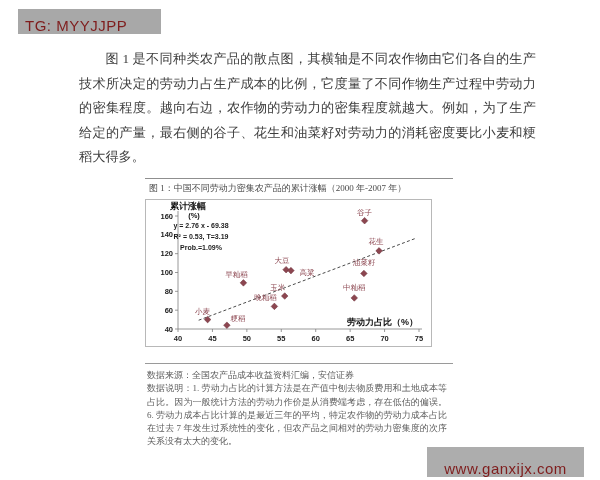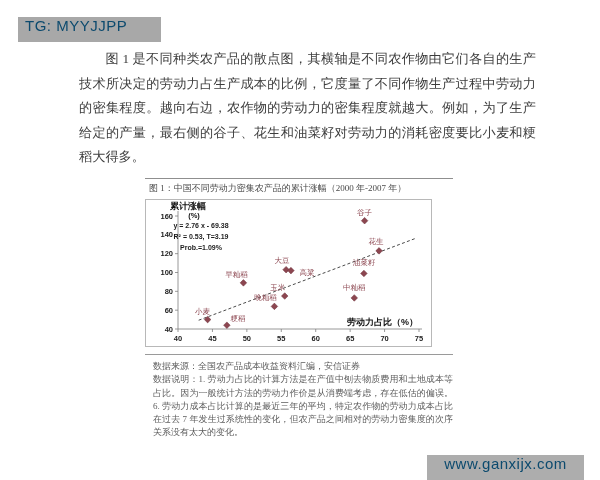--- a/index.html
+++ b/index.html
@@ -1,31 +1,31 @@
 <!DOCTYPE html>
 <html><head>
 <meta charset="utf-8">
 <style>
   html,body{margin:0;padding:0;background:#f5f5f5;}
   .page{position:relative;width:600px;height:480px;background:#ffffff;overflow:hidden;
         font-family:"Liberation Serif", serif;}
-  .banner{position:absolute;background:#a8a8a8;color:#0c4a6e;
+  .banner{position:absolute;background:#a8a8a8;color:#7f1d1d;
           font-family:"Liberation Sans", sans-serif;font-size:15px;
-          display:flex;align-items:flex-start;letter-spacing:.5px;margin-top:8px;}
+          display:flex;align-items:flex-end;letter-spacing:.5px;}
   .banner.top{left:18px;top:9px;width:136px;height:25px;padding-left:7px;}
   .banner.bottom{left:427px;top:447px;width:157px;height:30px;justify-content:center;background:#adadad;}
   .para{position:absolute;left:78px;top:46px;width:457px;margin:1px;
         font-size:13.2px;line-height:24.6px;color:#3d3d3d;
         text-align:justify;text-indent:2em;}
   .figure{position:absolute;left:145px;top:178px;width:308px;}
   .fig-head{border-top:1px solid #8f8f8f;border-bottom:0;}
   .fig-title{padding:3px 2px 4px 4px;font-size:9px;color:#4a4a4a;white-space:nowrap;}
-  .chart-wrap{border-bottom:1px solid #9a9a9a;padding-bottom:7px;}
+  .chart-wrap{border-bottom:1px solid #9a9a9a;padding-bottom:16px;}
   .chart-box{width:285px;height:146px;border:1px solid #b8b8b8;background:#fff;}
-  .notes{margin-top:5px;width:300px;margin-left:8px;font-size:9px;line-height:13.3px;
+  .notes{margin-top:5px;width:300px;margin-left:2px;font-size:9px;line-height:13.3px;
          color:#5c5c5c;text-align:justify;}
   svg text{font-family:"Liberation Sans", sans-serif;}
   svg .tick{font-size:7.5px;font-weight:700;fill:#222222;}
   svg .axis-title{font-size:9px;font-weight:700;fill:#111111;}
   svg .axis-sub{font-size:7.5px;font-weight:700;fill:#111111;}
   svg .eq{font-size:7px;font-weight:700;fill:#1c1c1c;}
   svg .pt-label{font-size:7.5px;font-family:"Liberation Serif", serif;}
 </style>
 </head>
 <body>

